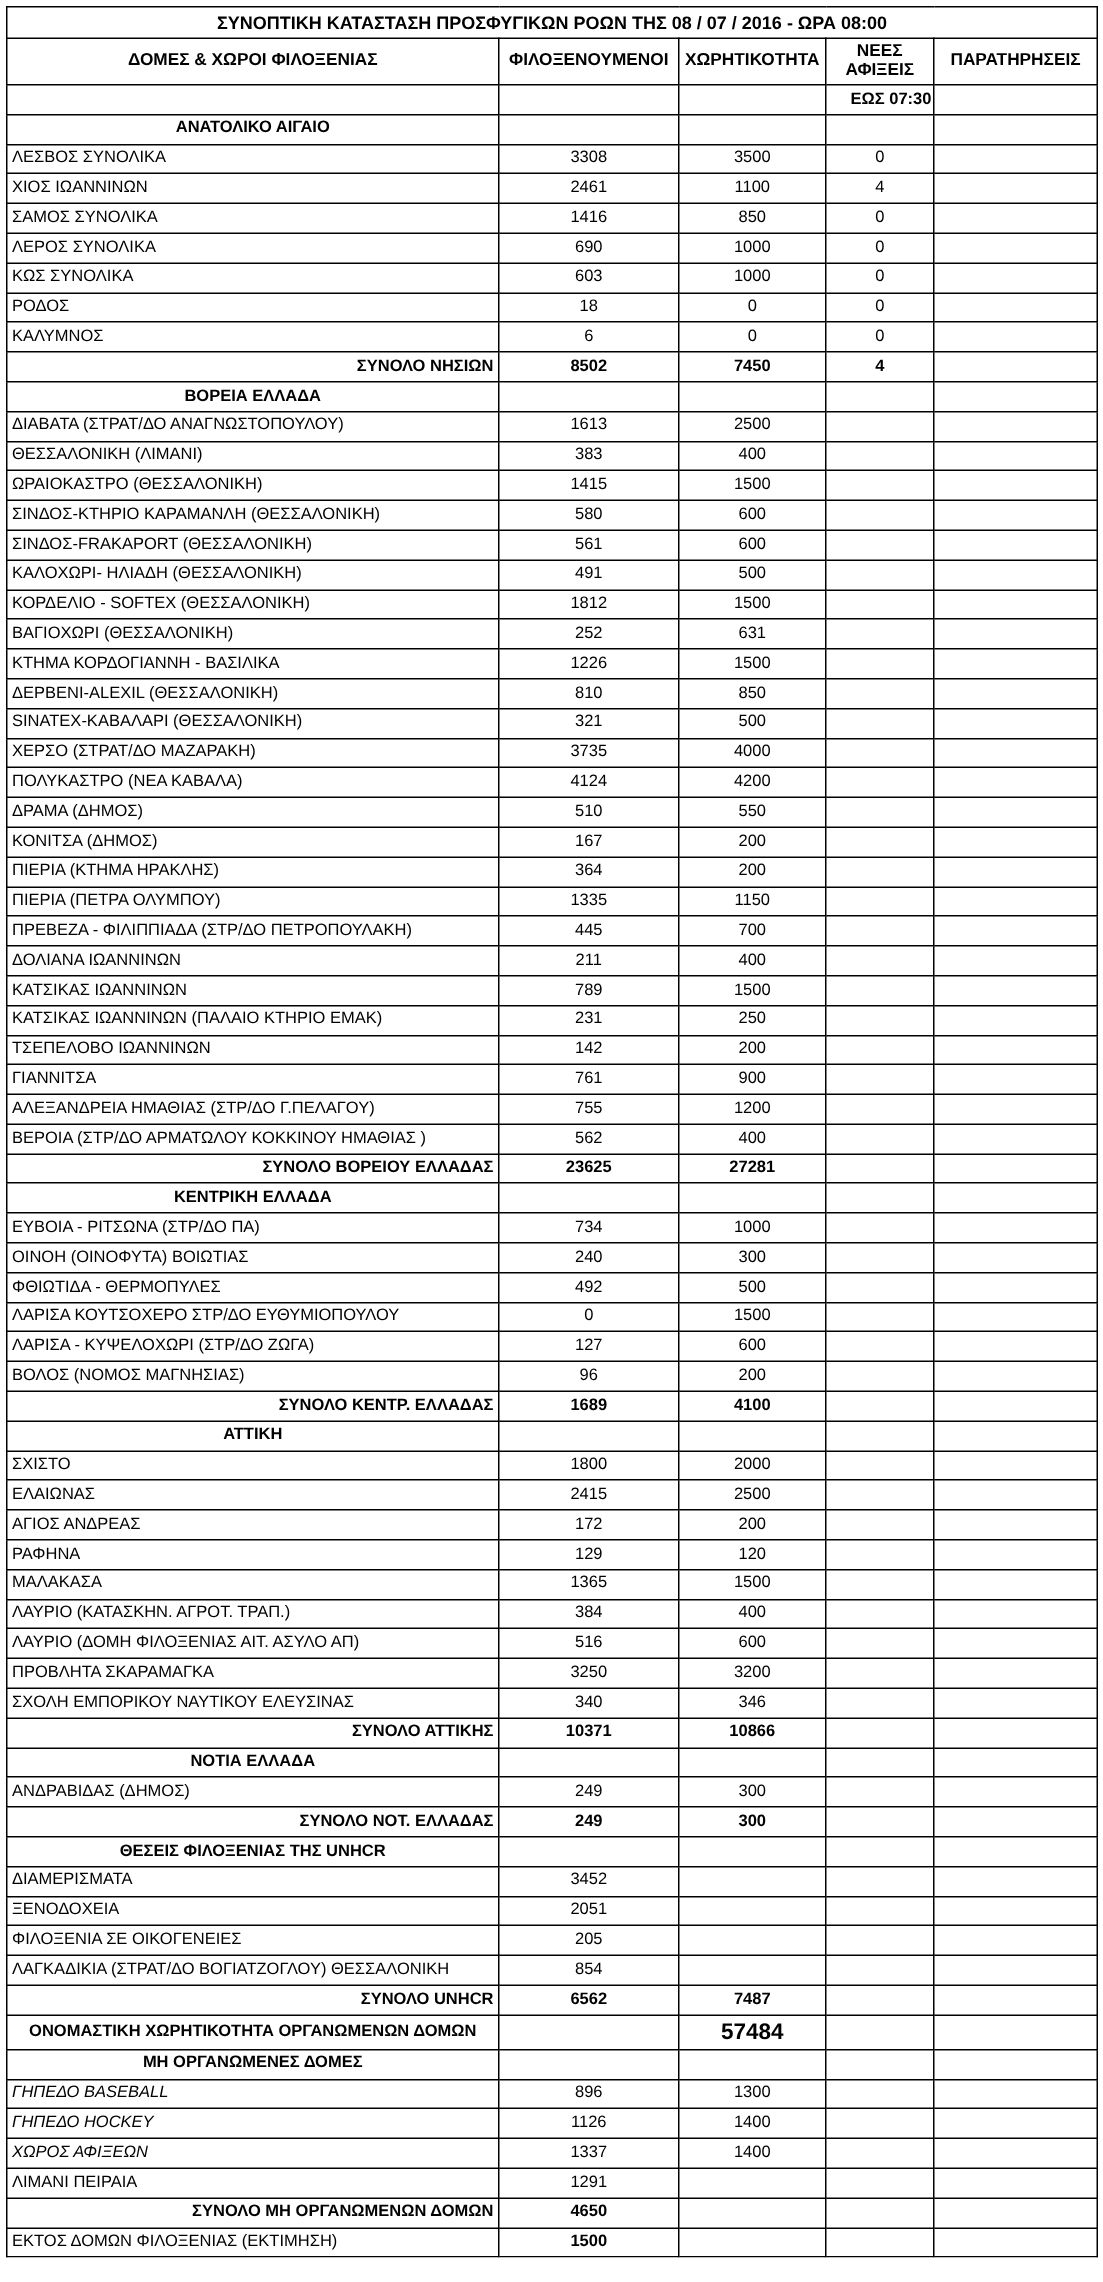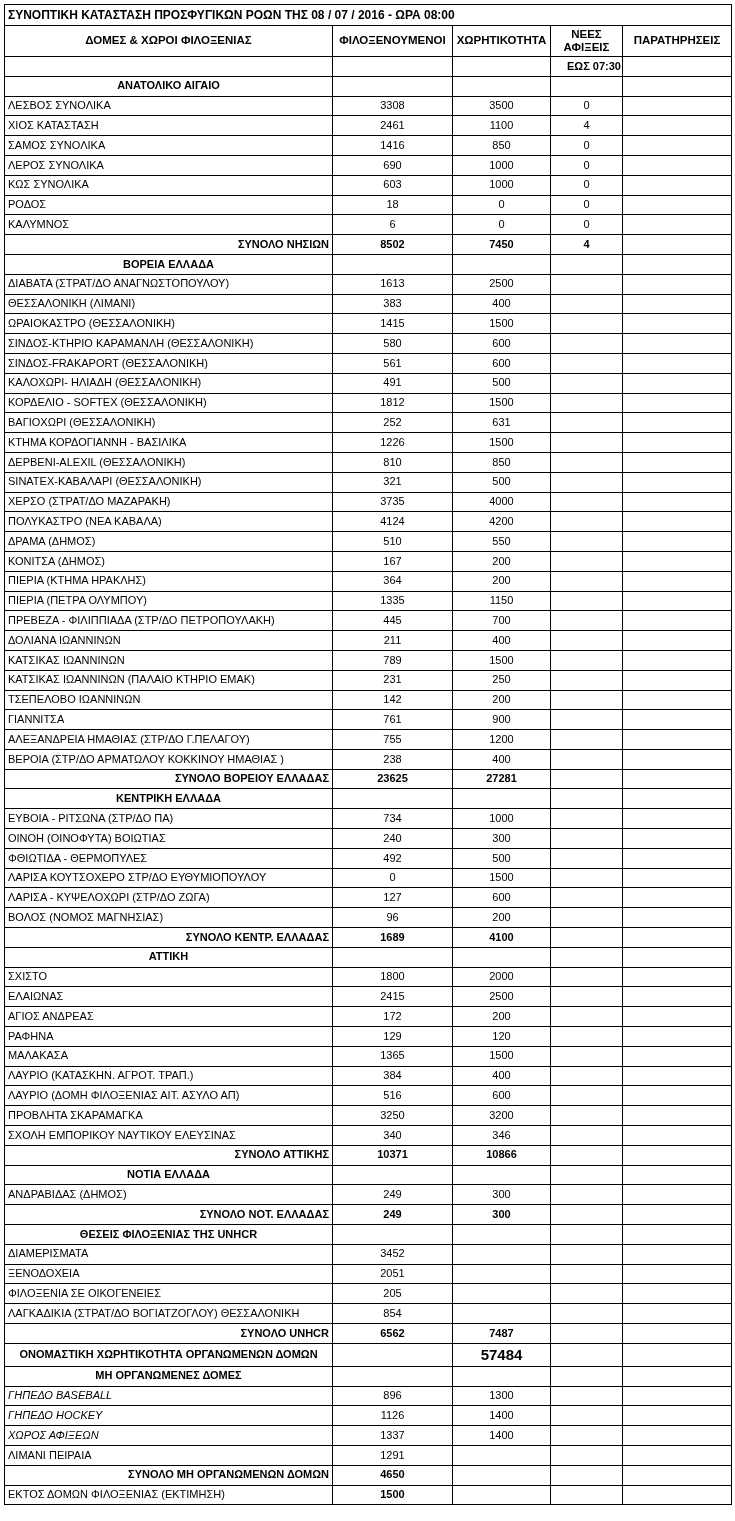--- a/index.html
+++ b/index.html
@@ -2,21 +2,21 @@
 <html><head>
 <meta charset="utf-8">
 <style>
   html,body{margin:0;padding:0;background:#fff;}
   body{width:735px;font-family:"Liberation Sans",sans-serif;color:#000;}
   .sheet{padding:4px 4px 0 4px;}
   table{border-collapse:collapse;width:727px;table-layout:fixed;border:1.5px solid #000;}
   td,th{border:1px solid #000;height:18.8px;padding:0 3px;font-size:11px;line-height:1.05;
         white-space:nowrap;overflow:hidden;vertical-align:middle;}
   th{font-weight:bold;text-align:center;font-size:11.5px;height:30px;white-space:normal;line-height:1.15;}
-  .title-cell{height:20px;text-align:left;font-weight:bold;font-size:12px;}
+  .title-cell{height:20px;text-align:center;font-weight:bold;font-size:12px;}
   td.num{text-align:center;}
   .cutoff-cell{font-weight:bold;text-align:center;padding-left:16px;}
   tr.section td:first-child{text-align:center;font-weight:bold;}
   tr.total td{font-weight:bold;margin-left:28px;}
   tr.total td:first-child{text-align:right;}
   tr.data_italic td:first-child{font-style:italic;}
   tr.capacity_total td:first-child{text-align:center;font-weight:bold;}
   tr.capacity_total td.num.capacity{font-weight:bold;font-size:15px;height:22px;}
   tr.estimate td.num.hosted{font-weight:bold;}
 </style>
@@ -60,21 +60,21 @@
           <td class="num remarks"></td>
         </tr>
         <tr class="data">
           <td>ΛΕΣΒΟΣ ΣΥΝΟΛΙΚΑ</td>
           <td class="num hosted">3308</td>
           <td class="num capacity">3500</td>
           <td class="num arrivals">0</td>
           <td class="num remarks"></td>
         </tr>
         <tr class="data">
-          <td>ΧΙΟΣ ΚΑΤΑΣΤΑΣΗ</td>
+          <td>ΧΙΟΣ ΙΩΑΝΝΙΝΩΝ</td>
           <td class="num hosted">2461</td>
           <td class="num capacity">1100</td>
           <td class="num arrivals">4</td>
           <td class="num remarks"></td>
         </tr>
         <tr class="data">
           <td>ΣΑΜΟΣ ΣΥΝΟΛΙΚΑ</td>
           <td class="num hosted">1416</td>
           <td class="num capacity">850</td>
           <td class="num arrivals">0</td>
@@ -285,21 +285,21 @@
         </tr>
         <tr class="data">
           <td>ΑΛΕΞΑΝΔΡΕΙΑ ΗΜΑΘΙΑΣ (ΣΤΡ/ΔΟ Γ.ΠΕΛΑΓΟΥ)</td>
           <td class="num hosted">755</td>
           <td class="num capacity">1200</td>
           <td class="num arrivals"></td>
           <td class="num remarks"></td>
         </tr>
         <tr class="data">
           <td>ΒΕΡΟΙΑ (ΣΤΡ/ΔΟ ΑΡΜΑΤΩΛΟΥ ΚΟΚΚΙΝΟΥ ΗΜΑΘΙΑΣ )</td>
-          <td class="num hosted">238</td>
+          <td class="num hosted">562</td>
           <td class="num capacity">400</td>
           <td class="num arrivals"></td>
           <td class="num remarks"></td>
         </tr>
         <tr class="total">
           <td>ΣΥΝΟΛΟ ΒΟΡΕΙΟΥ ΕΛΛΑΔΑΣ</td>
           <td class="num hosted">23625</td>
           <td class="num capacity">27281</td>
           <td class="num arrivals"></td>
           <td class="num remarks"></td>

